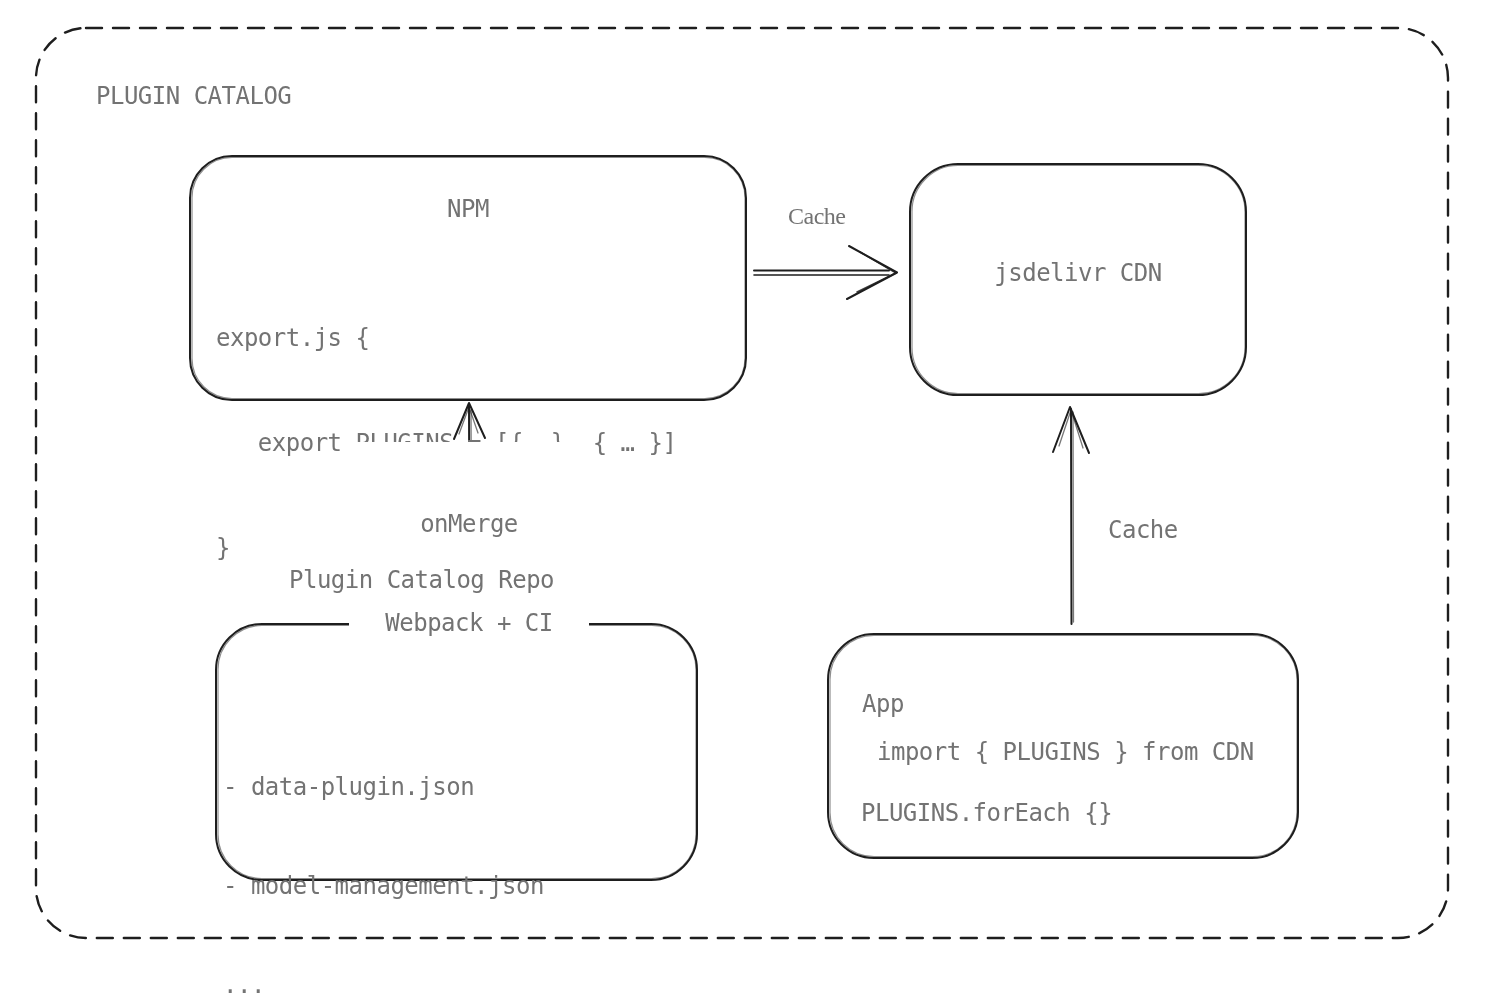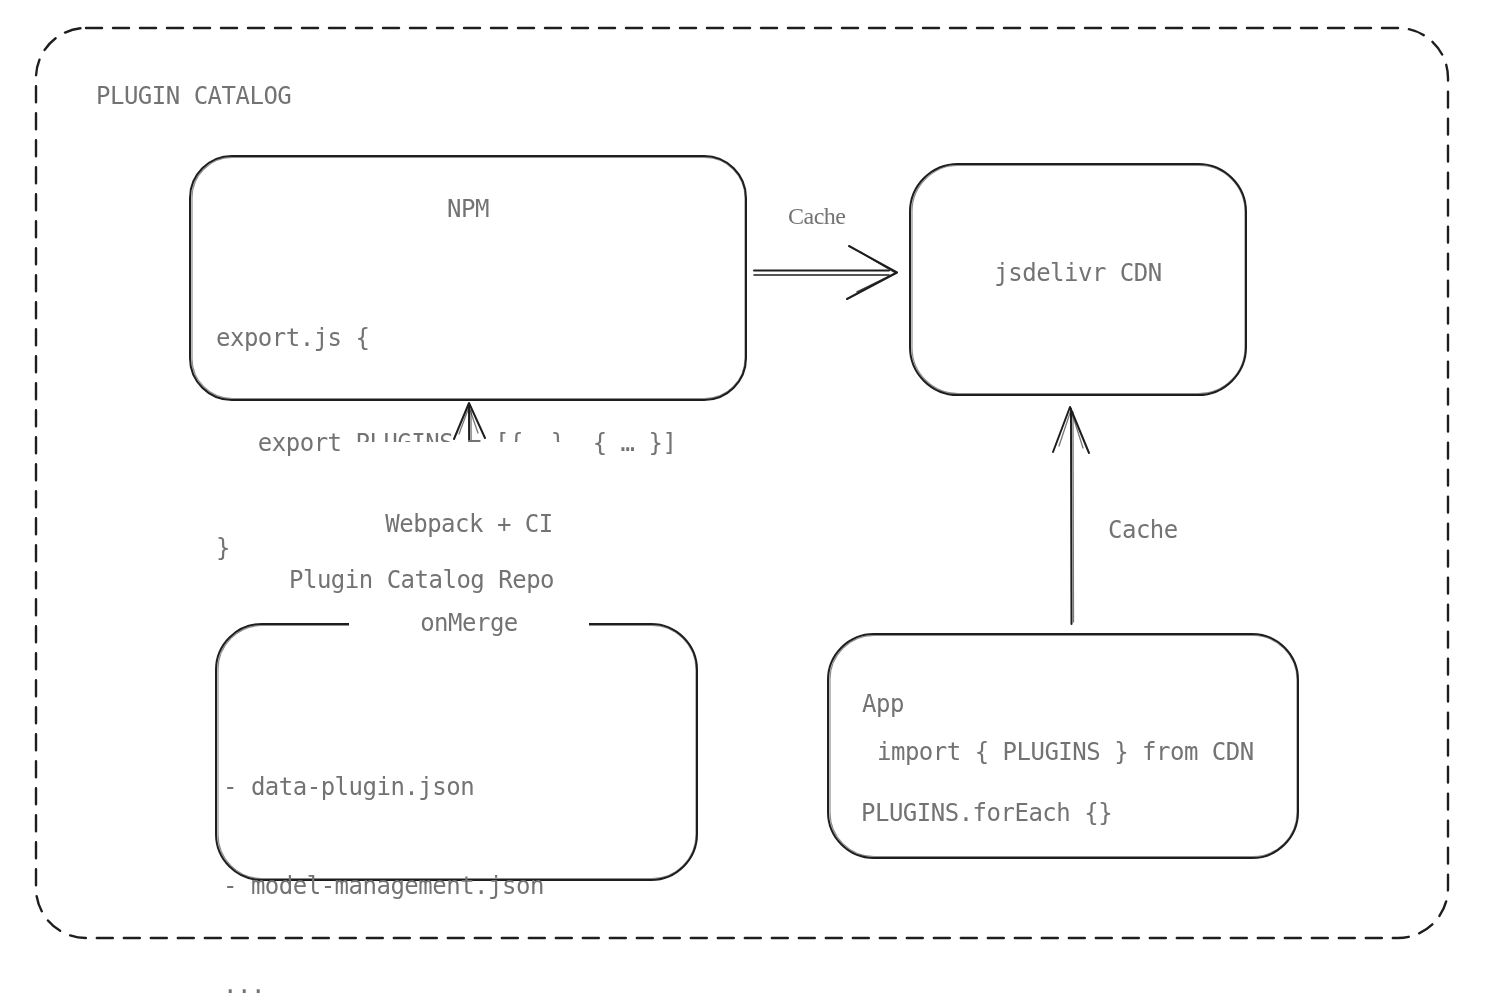--- a/index.html
+++ b/index.html
@@ -97,22 +97,22 @@
     <div>export.js {</div>
     <div>   export PLUGINS = [{..}, { … }]</div>
     <div>}</div>
   </div>
 
   <div class="txt" id="cache-label">Cache</div>
 
   <div class="txt" id="cdn-label">jsdelivr CDN</div>
 
   <div class="txt" id="webpack-label">
+    <div>onMerge</div>
     <div>Webpack + CI</div>
-    <div>onMerge</div>
   </div>
 
   <div class="txt" id="repo-label">Plugin Catalog Repo</div>
 
   <div class="txt" id="repo-code">
     <div>- data-plugin.json</div>
     <div>- model-management.json</div>
     <div>...</div>
   </div>
 

